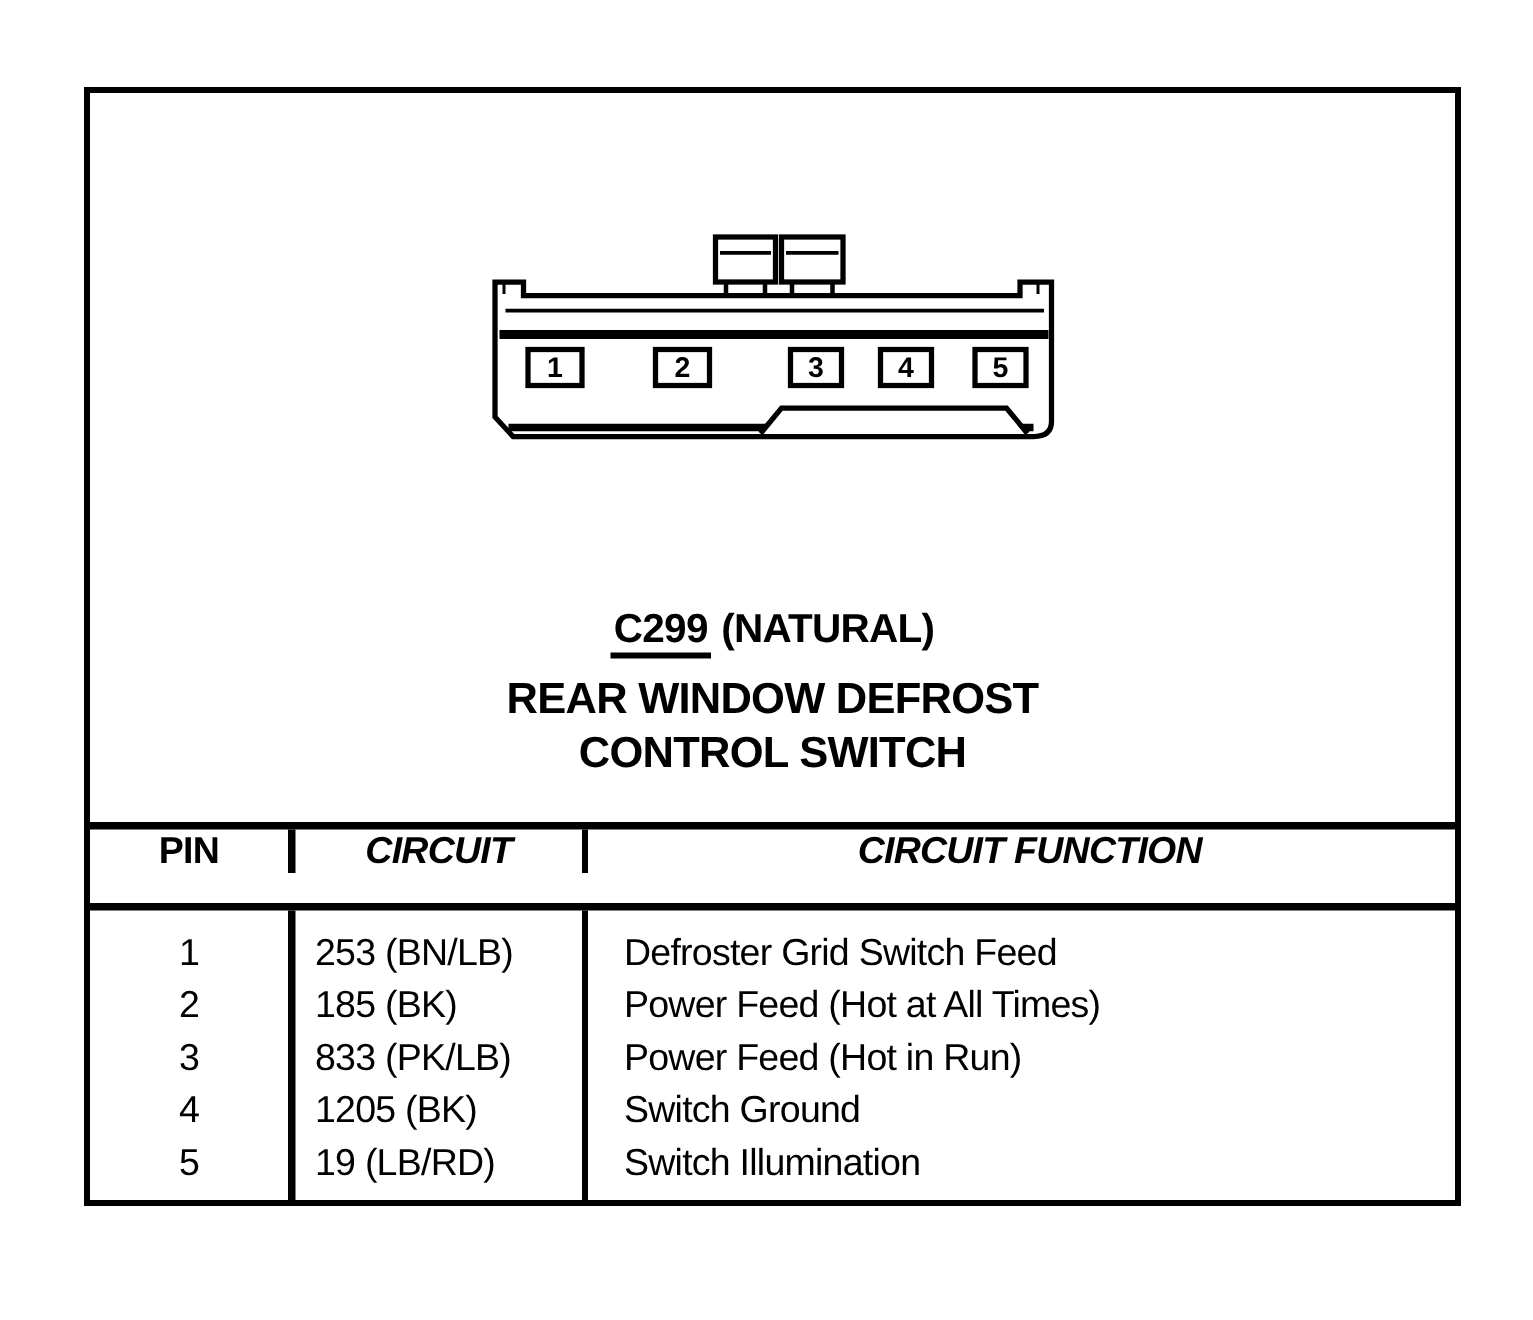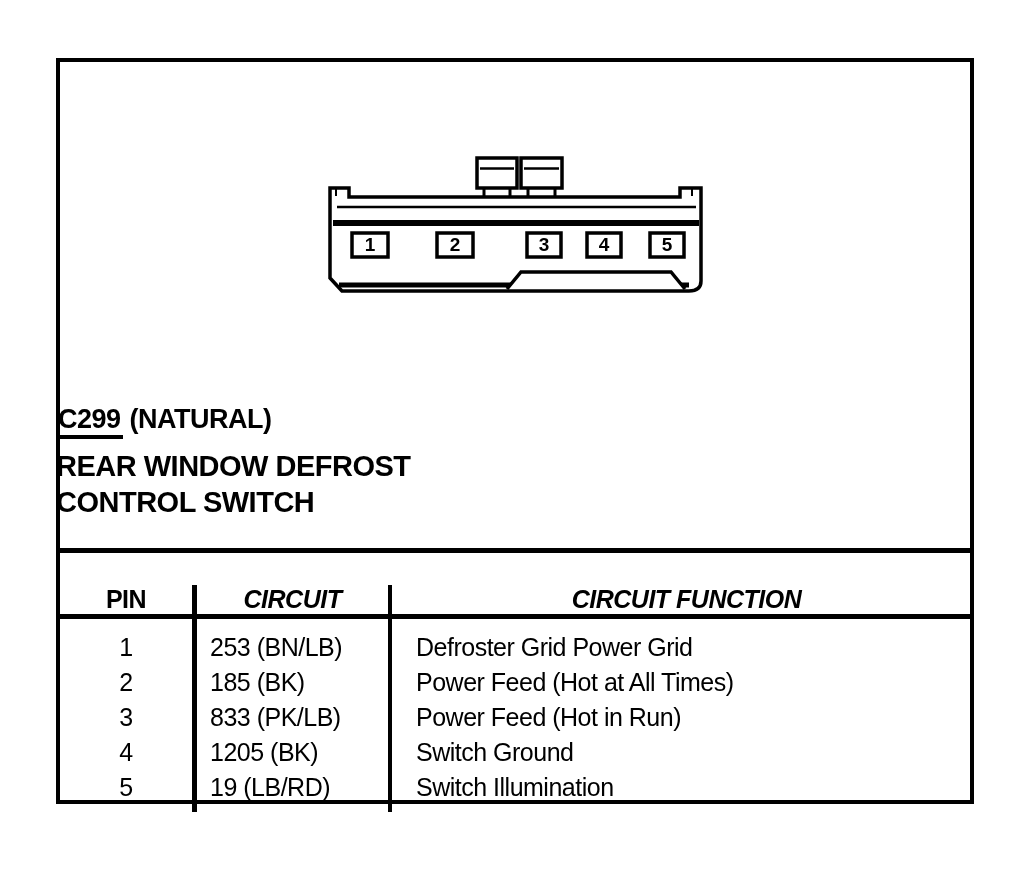--- a/index.html
+++ b/index.html
@@ -6,33 +6,33 @@
   .page{
     position:relative;width:1022px;height:880px;background:#ffffff;
     font-family:"Liberation Sans", sans-serif;color:#000;overflow:hidden;
   }
   .frame{
     position:absolute;left:56px;top:58px;width:918px;height:746px;
     border:4px solid #000;box-sizing:border-box;background:#fff;
   }
   .connector-svg{position:absolute;left:318px;top:146px;width:396px;height:156px;}
   .title-block{
-    position:absolute;left:56px;top:404px;width:918px;
+    position:absolute;left:56px;top:404px;width:918px;text-align:center;
     font-weight:bold;letter-spacing:-0.5px;
   }
   .title-c299-line{font-size:27px;line-height:30px;}
   .c299-underline{border-bottom:4px solid #000;padding:0 2px 1px 2px;}
   .title-line{font-size:29px;line-height:36px;}
   .title-line.first{margin-top:14px;}
   
   .pin-table{position:absolute;left:60px;top:548px;width:910px;height:252px;box-sizing:border-box;}
   .hline{width:100%;background:#000;}
   .hline.top{height:5px;}
   .hline.mid{height:5px;}
-  .t-head{display:flex;height:61px;align-items:flex-end;font-weight:bold;font-size:25px;letter-spacing:-0.5px;}
+  .t-head{display:flex;height:49px;align-items:flex-start;font-weight:bold;font-size:25px;letter-spacing:-0.5px;}
   .t-body{display:flex;height:193px;font-size:25px;letter-spacing:-0.5px;}
   .colsep1{border-right:5px solid #000;}
   .colsep2{border-right:4px solid #000;}
   .c-pin{width:132px;box-sizing:content-box;text-align:center;}
   .c-circuit{width:191px;box-sizing:content-box;}
   .c-func{flex:1;margin-left:11px;}
   .t-head .c-circuit,.t-head .c-func{text-align:center;font-style:italic;}
   .t-body .col{padding-top:11px;}
   .t-row{height:35px;line-height:35px;white-space:nowrap;}
   .c-circuit .t-row,.c-func .t-row{padding-left:13px;}
@@ -102,21 +102,21 @@
         <div class="t-row">5</div>
       </div>
       <div class="c-circuit colsep2 col">
         <div class="t-row">253 (BN/LB)</div>
         <div class="t-row">185 (BK)</div>
         <div class="t-row">833 (PK/LB)</div>
         <div class="t-row">1205 (BK)</div>
         <div class="t-row">19 (LB/RD)</div>
       </div>
       <div class="c-func col">
-        <div class="t-row">Defroster Grid Power Grid</div>
+        <div class="t-row">Defroster Grid Switch Feed</div>
         <div class="t-row">Power Feed (Hot at All Times)</div>
         <div class="t-row">Power Feed (Hot in Run)</div>
         <div class="t-row">Switch Ground</div>
         <div class="t-row">Switch Illumination</div>
       </div>
     </div>
   </div>
 </div>
 
 </body></html>

